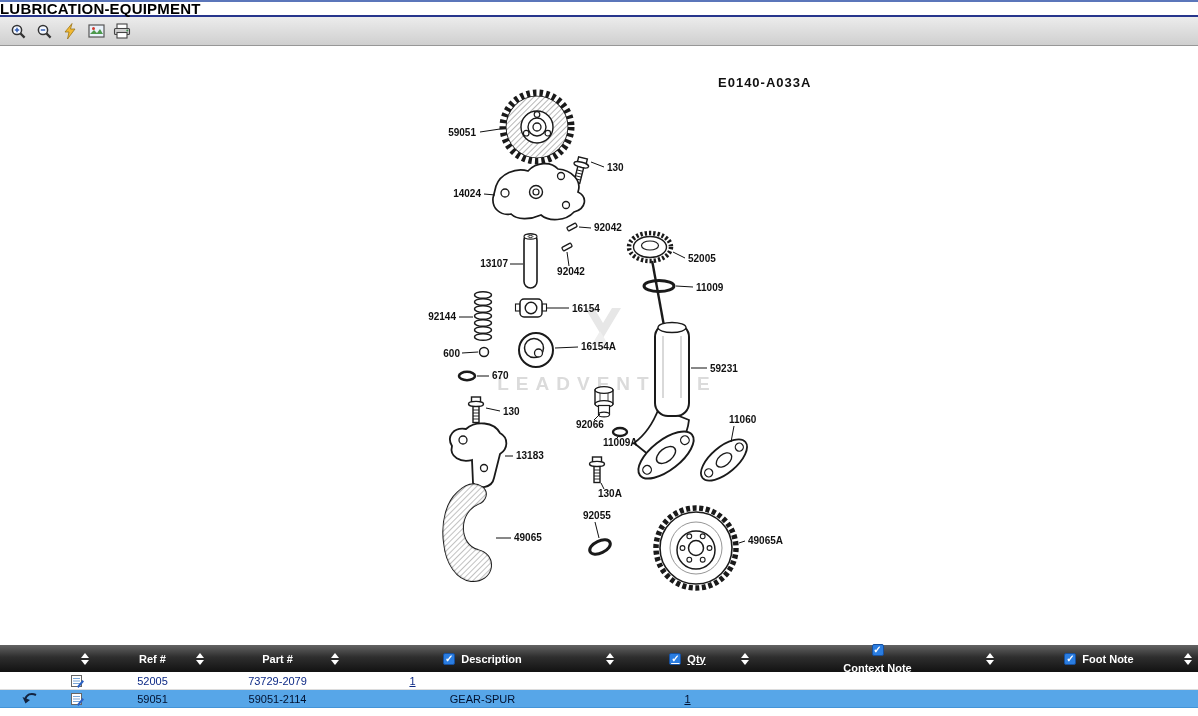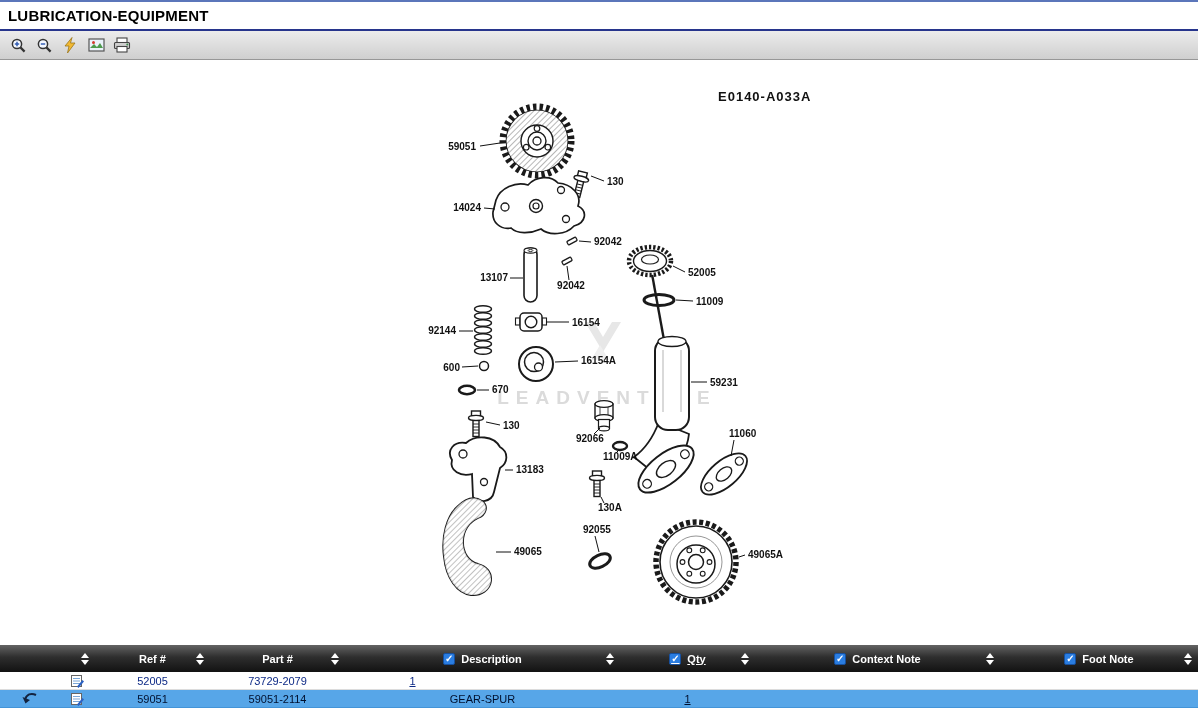--- a/index.html
+++ b/index.html
@@ -1,21 +1,21 @@
 <!DOCTYPE html>
 <html><head>
 <meta charset="utf-8">
 <style>
   * { margin:0; padding:0; box-sizing:border-box; }
   html,body { width:1198px; height:716px; overflow:hidden; }
   body { font-family:"Liberation Sans", sans-serif; background:#fff; position:relative; }
 
   
-  .titlebar { height:31px; background:#fff; border-top:2px solid #5b76ba; border-bottom:2px solid #27358c;
-              display:flex; align-items:center; padding-left:8px; }
+  .titlebar { height:17px; background:#fff; border-top:2px solid #5b76ba; border-bottom:2px solid #27358c;
+              display:flex; align-items:center; }
   .titlebar .title { font-size:15px; font-weight:bold; color:#000; letter-spacing:0.2px; }
 
   
   .toolbar { height:29px; background:linear-gradient(#ececec,#cfcfcf); border-bottom:1px solid #979797;
              display:flex; align-items:center; gap:4px; padding-left:7px; }
   .tool-btn { width:22px; height:22px; display:flex; align-items:center; justify-content:center; cursor:pointer; }
 
   
   .canvas { position:relative; height:589px; background:#fff; overflow:hidden; }
   .plabel { font-family:"Liberation Sans", sans-serif; font-size:10px; font-weight:bold; fill:#111; }
@@ -33,21 +33,21 @@
   .sort .up { border-bottom:5px solid #fff; }
   .sort .down { border-top:5px solid #fff; }
   .cb { width:12px; height:12px; background:#2a7de1; border:1px solid #17509e; border-radius:2px;
         color:#fff; font-size:10px; line-height:10px; text-align:center; font-weight:bold; cursor:pointer; flex:0 0 auto; }
   .cb::after { content:"\2713"; }
   .trow { display:flex; height:18px; font-size:11px; color:#0e2a86; align-items:center;
           border-bottom:1px solid #dcdcdc; background:#fff; cursor:pointer; }
   .trow.selected { background:#57a6e8; color:#00102e; border-bottom-color:#4394d8; }
   .td { display:flex; align-items:center; justify-content:center; height:100%; overflow:hidden; }
   .c0{width:60px;} .c1{width:35px;} .c2{width:115px;} .c3{width:135px;}
-  .c4{width:275px;} .c5{width:135px;text-decoration:underline;} .c6{width:245px;} .c7{width:198px;}
+  .c4{width:275px;} .c5{width:135px;text-decoration:underline;} .c6{width:245px;flex-direction:column;} .c7{width:198px;}
 </style>
 </head>
 <body>
 
 <div class="titlebar">
   <span class="title">LUBRICATION-EQUIPMENT</span>
 </div>
 
 <div class="toolbar">
   <div class="tool-btn">

